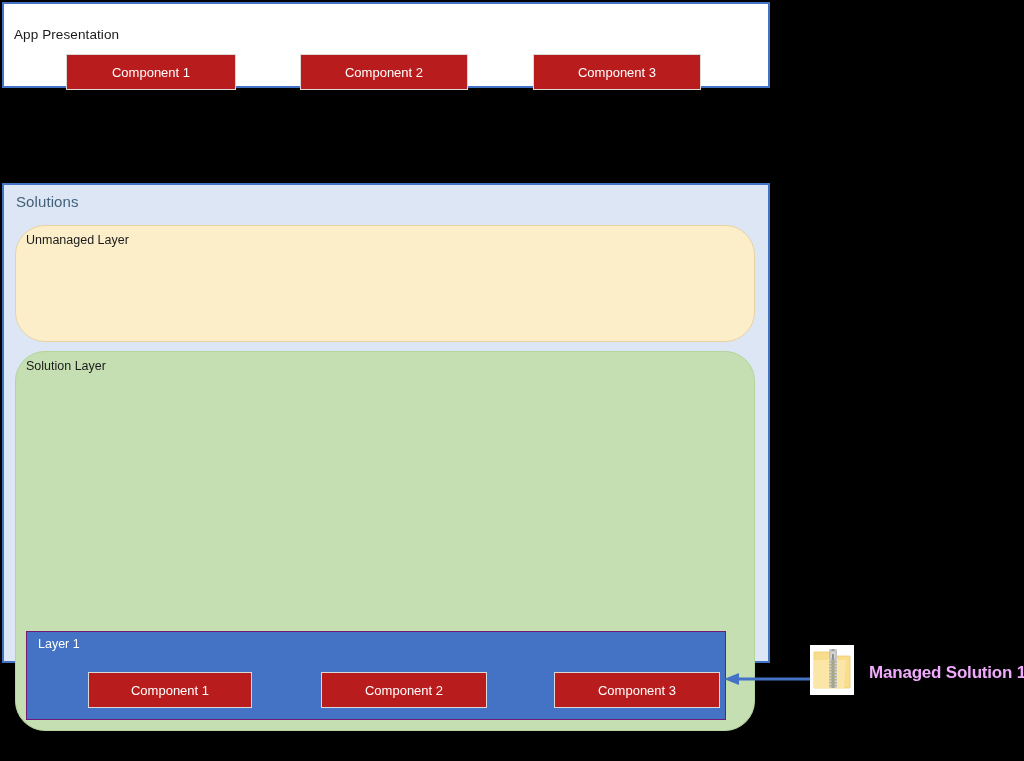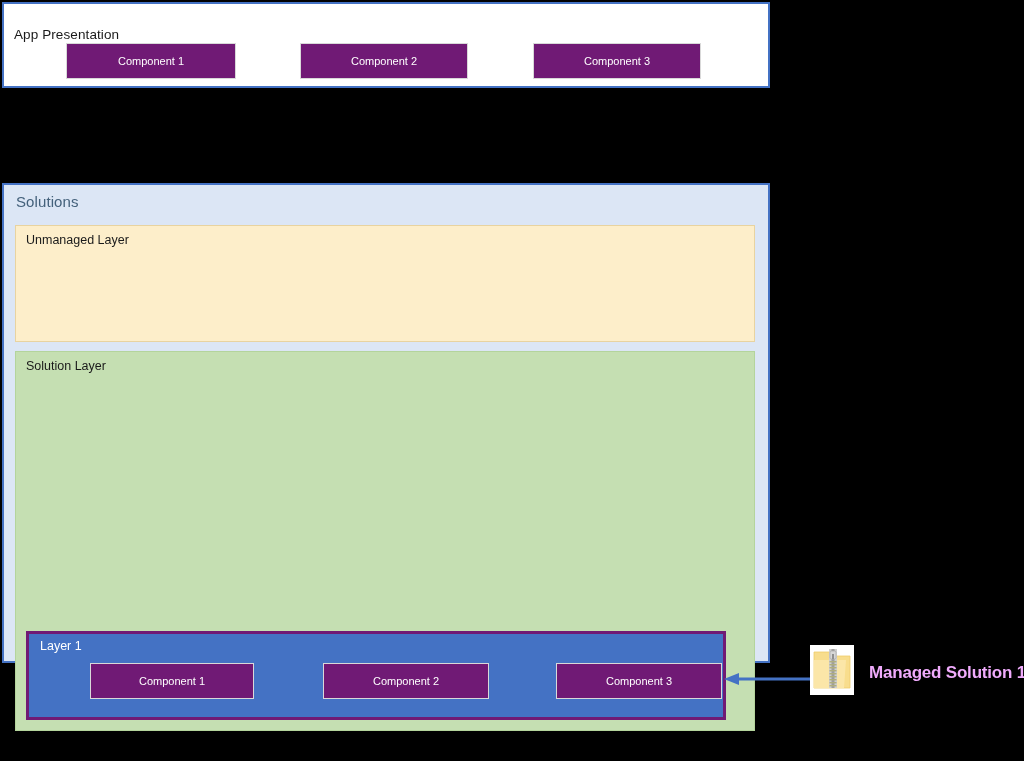--- a/index.html
+++ b/index.html
@@ -44,29 +44,30 @@
     font-size: 13.5px;
     color: #1a1a1a;
     letter-spacing: 0.1px;
     white-space: nowrap;
     margin-top: 16px;
   }
 
   
   .component-box {
     position: absolute;
-    background: #701a75;
+    background: #b91c1c;
     border: 1px solid #d9d9d9;
     box-sizing: border-box;
     color: #ffffff;
-    font-size: 11px;
+    font-size: 13px;
     display: flex;
     align-items: center;
     justify-content: center;
     white-space: nowrap;
+    margin-top: 11px;
   }
 
   
   .app-panel .c1 { left: 62px;  top: 39px; width: 170px; height: 36px; }
   .app-panel .c2 { left: 296px; top: 39px; width: 168px; height: 36px; }
   .app-panel .c3 { left: 529px; top: 39px; width: 168px; height: 36px; }
 
   
   .solutions-panel {
     position: absolute;
@@ -84,20 +85,21 @@
     top: 8px;
     font-size: 15px;
     color: #44617b;
     letter-spacing: 0.1px;
     white-space: nowrap;
   }
 
   .layer-box {
     position: absolute;
     box-sizing: border-box;
+    border-radius: 30px;
   }
   .layer-label {
     position: absolute;
     left: 10px;
     top: 7px;
     font-size: 12.5px;
     color: #1a1a1a;
     white-space: nowrap;
   }
 
@@ -120,21 +122,21 @@
   }
 
   
   .layer1-box {
     position: absolute;
     left: 22px;
     top: 446px;
     width: 700px;
     height: 89px;
     background: #4472c4;
-    border: 3px solid #701a75;
+    border: 1px solid #701a75;
     box-sizing: border-box;
   }
   .layer1-label {
     position: absolute;
     left: 11px;
     top: 5px;
     font-size: 12.5px;
     color: #ffffff;
     white-space: nowrap;
   }

